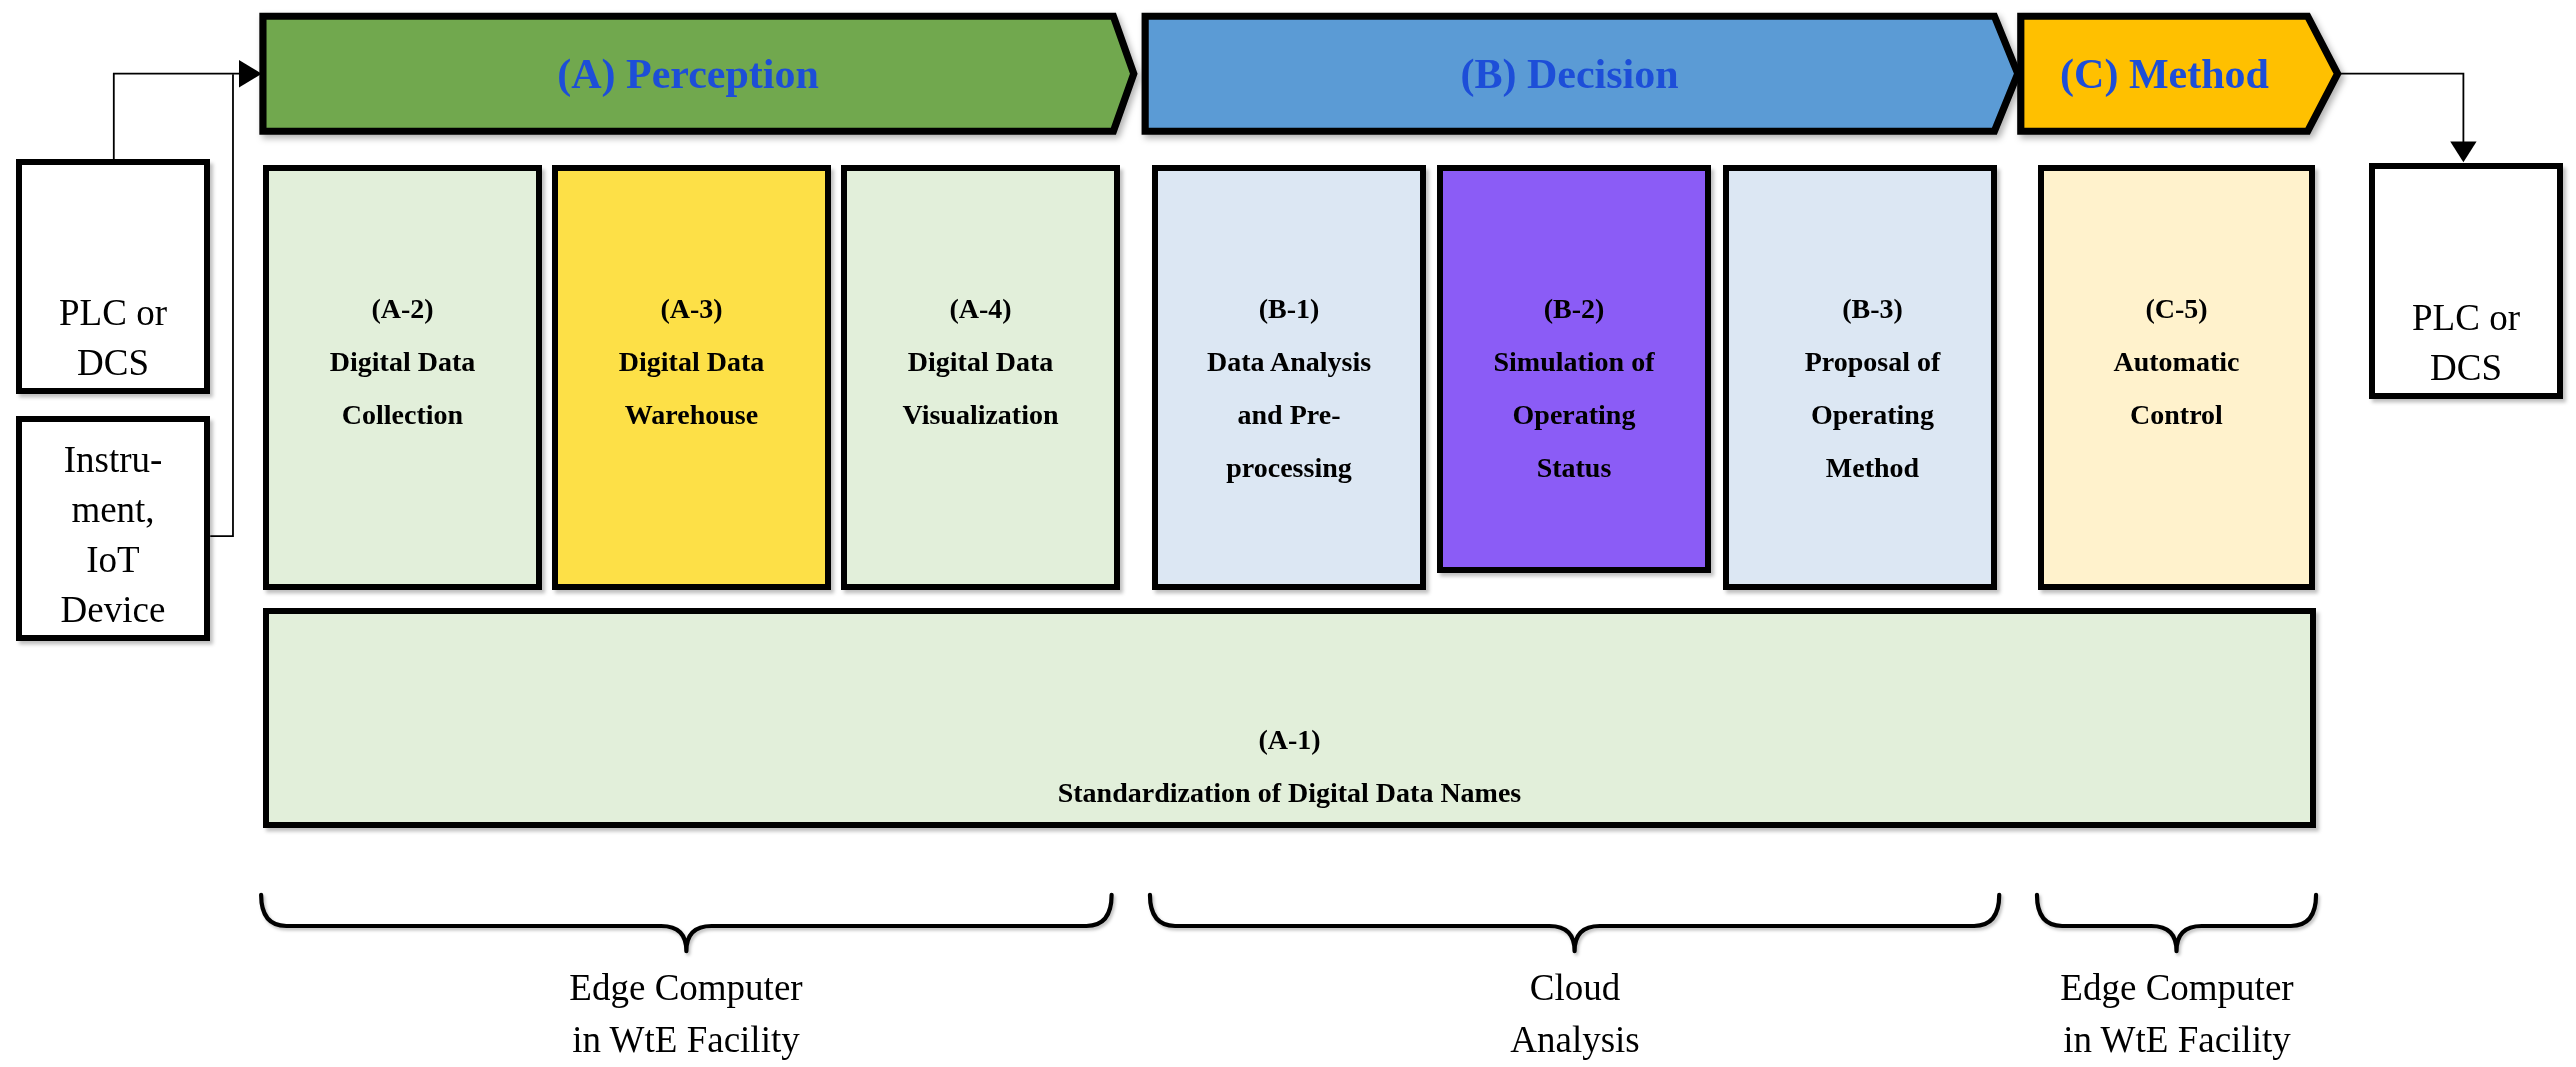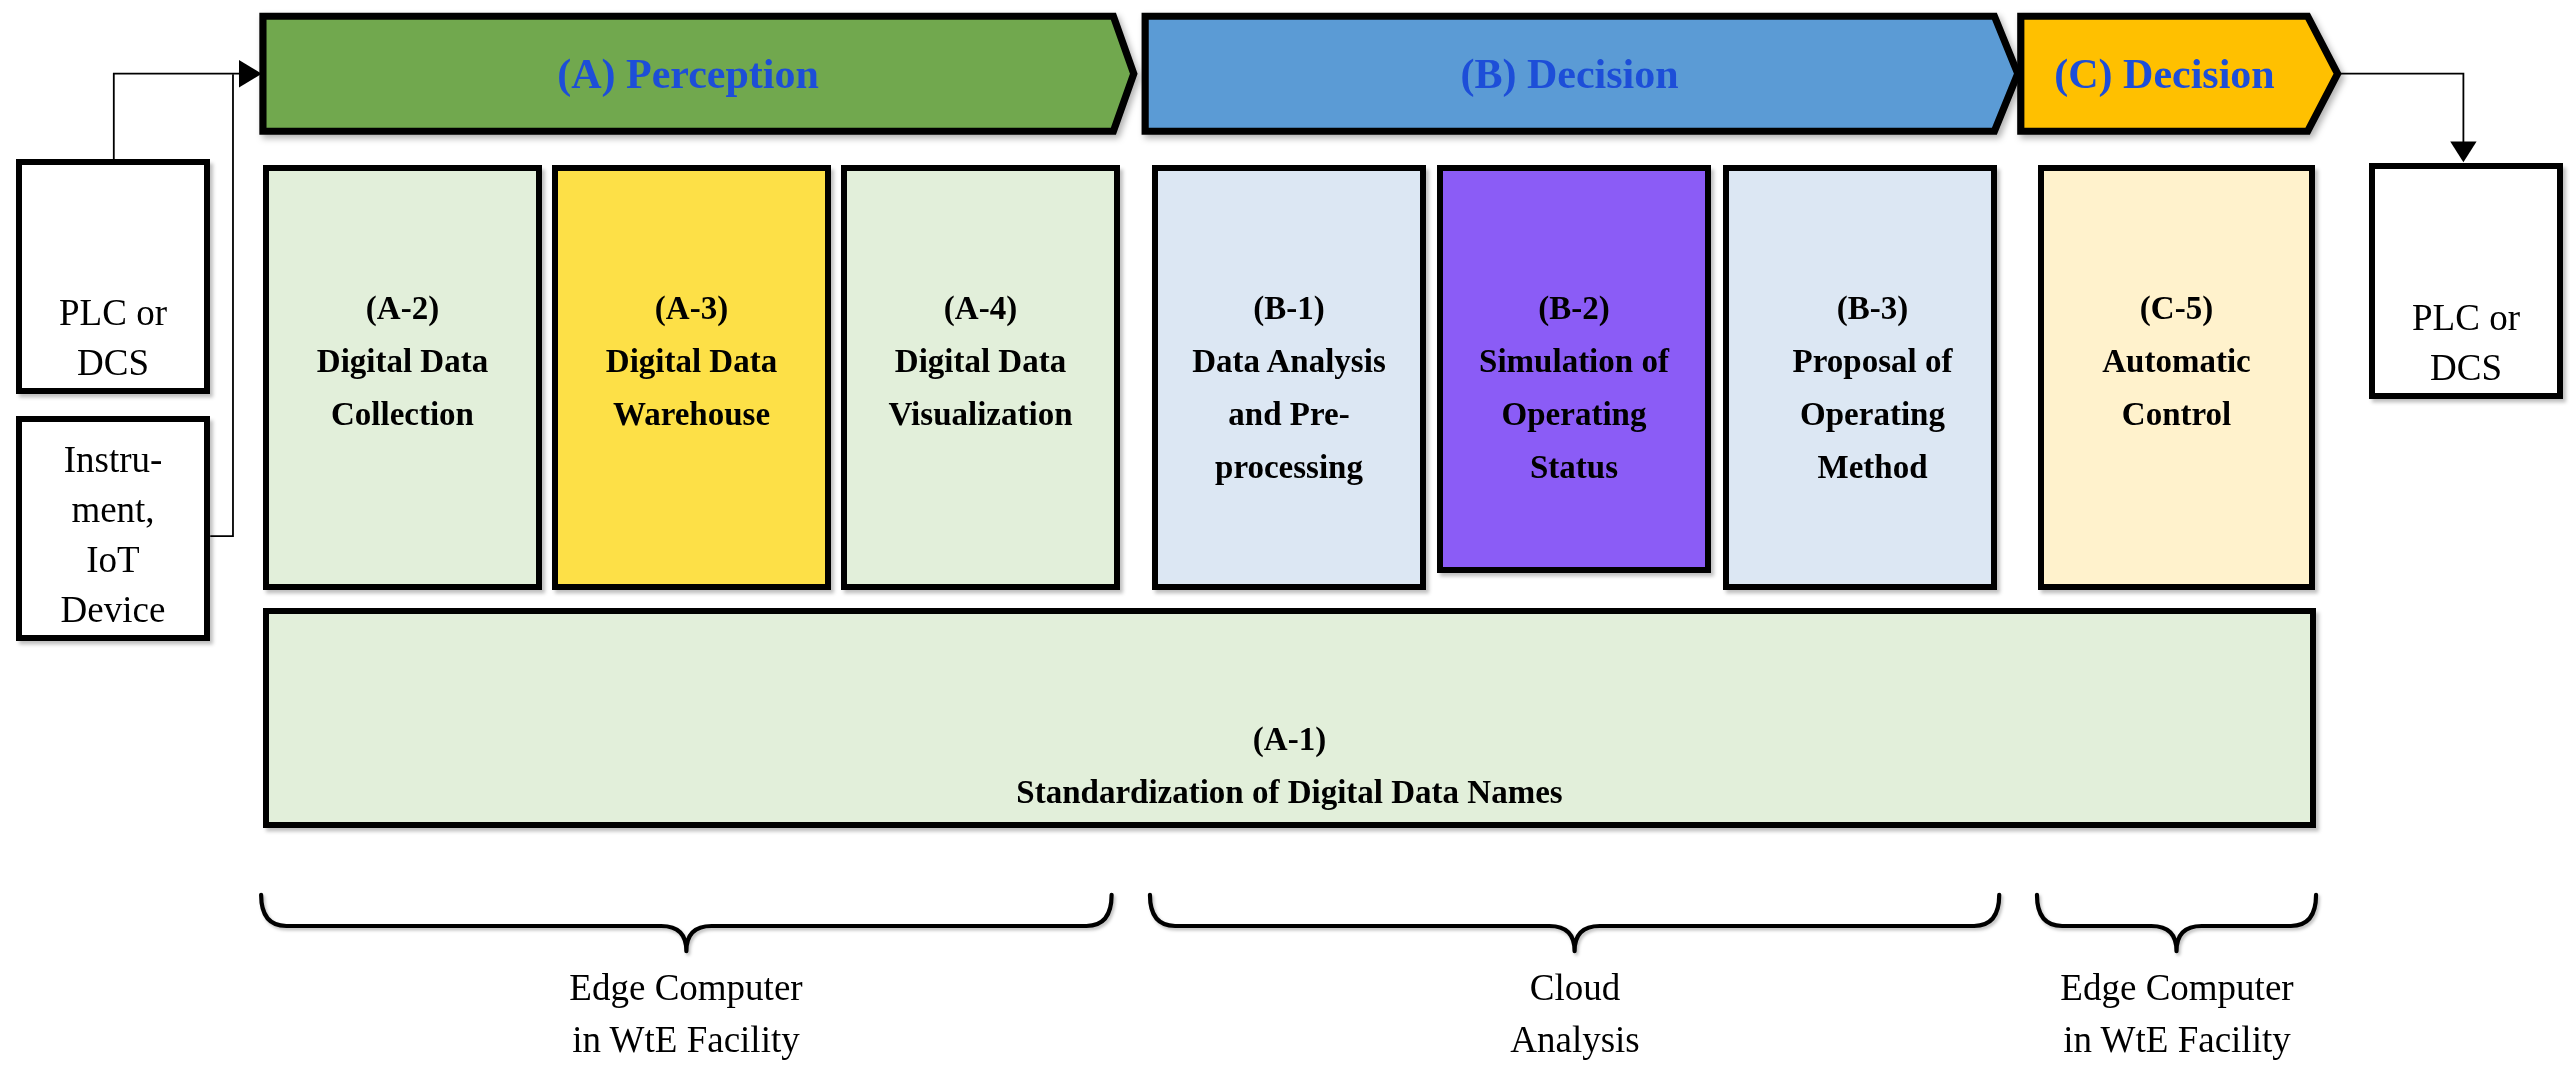--- a/index.html
+++ b/index.html
@@ -11,21 +11,21 @@
   .arrowhead{fill:#000;stroke:none;}
   .brace{fill:none;stroke:#000;stroke-width:7;stroke-linecap:round;stroke-linejoin:round;
          filter:drop-shadow(3px 4px 3px rgba(0,0,0,0.25));}
   .stage-label{position:absolute;display:flex;align-items:center;justify-content:center;
                color:#1d4ed8;font-weight:bold;font-size:42px;white-space:pre;}
   .box{position:absolute;border:6px solid #000;box-sizing:border-box;
        box-shadow:3px 3.6px 3.6px rgba(0,0,0,0.25);}
   .pbox{display:flex;justify-content:center;align-items:flex-start;padding-top:111px;}
   .found{display:flex;justify-content:center;align-items:flex-start;padding-top:99px;}
   .device{display:flex;align-items:flex-end;justify-content:center;background:#fff;}
-  .lines{white-space:pre-line;text-align:center;font-weight:bold;font-size:33px;line-height:53px;}
+  .lines{white-space:pre-line;text-align:center;font-weight:bold;font-size:28px;line-height:53px;}
   .device .lines{font-weight:normal;font-size:37px;line-height:50px;}
   .loc-label{position:absolute;transform:translateX(-50%);text-align:center;
              font-size:37px;line-height:52px;white-space:pre-line;}
 </style>
 </head>
 <body>
 
 <div class="canvas">
 
   <svg class="layer" width="2576" height="1068" viewBox="0 0 4301 1783">
@@ -40,21 +40,21 @@
     <polygon class="banner-shape" points="1912,27 3330,27 3369,123 3330,219 1912,219" fill="#5B9BD5"></polygon>
     <polygon class="banner-shape" points="3374,27 3853,27 3903,123 3853,219 3374,219" fill="#FFC000"></polygon>
 
     <path class="brace" d="M 436 1494 Q 436 1546 478 1546 L 1104 1546 Q 1146 1546 1146 1588 Q 1146 1546 1188 1546 L 1814 1546 Q 1856 1546 1856 1494"></path>
     <path class="brace" d="M 1920 1494 Q 1920 1546 1962 1546 L 2587 1546 Q 2629 1546 2629 1588 Q 2629 1546 2671 1546 L 3296 1546 Q 3338 1546 3338 1494"></path>
     <path class="brace" d="M 3401 1494 Q 3401 1546 3443 1546 L 3592 1546 Q 3634 1546 3634 1588 Q 3634 1546 3676 1546 L 3825 1546 Q 3867 1546 3867 1494"></path>
   </svg>
 
   <div class="stage-label" style="left:263px;top:16px;width:850px;height:115px">(A) Perception</div>
   <div class="stage-label" style="left:1145px;top:16px;width:849px;height:115px">(B) Decision</div>
-  <div class="stage-label" style="left:2021px;top:16px;width:287px;height:115px">(C) Decision</div>
+  <div class="stage-label" style="left:2021px;top:16px;width:287px;height:115px">(C) Method</div>
 
   <div class="box pbox" style="left: 263px; top: 165px; width: 279px; height: 425px; background: rgb(226, 239, 218);">
     <div class="lines">(A-2)
 Digital Data
 Collection</div>
   </div>
   <div class="box pbox" style="left: 552px; top: 165px; width: 279px; height: 425px; background: #fde047;">
     <div class="lines">(A-3)
 Digital Data
 Warehouse</div>

